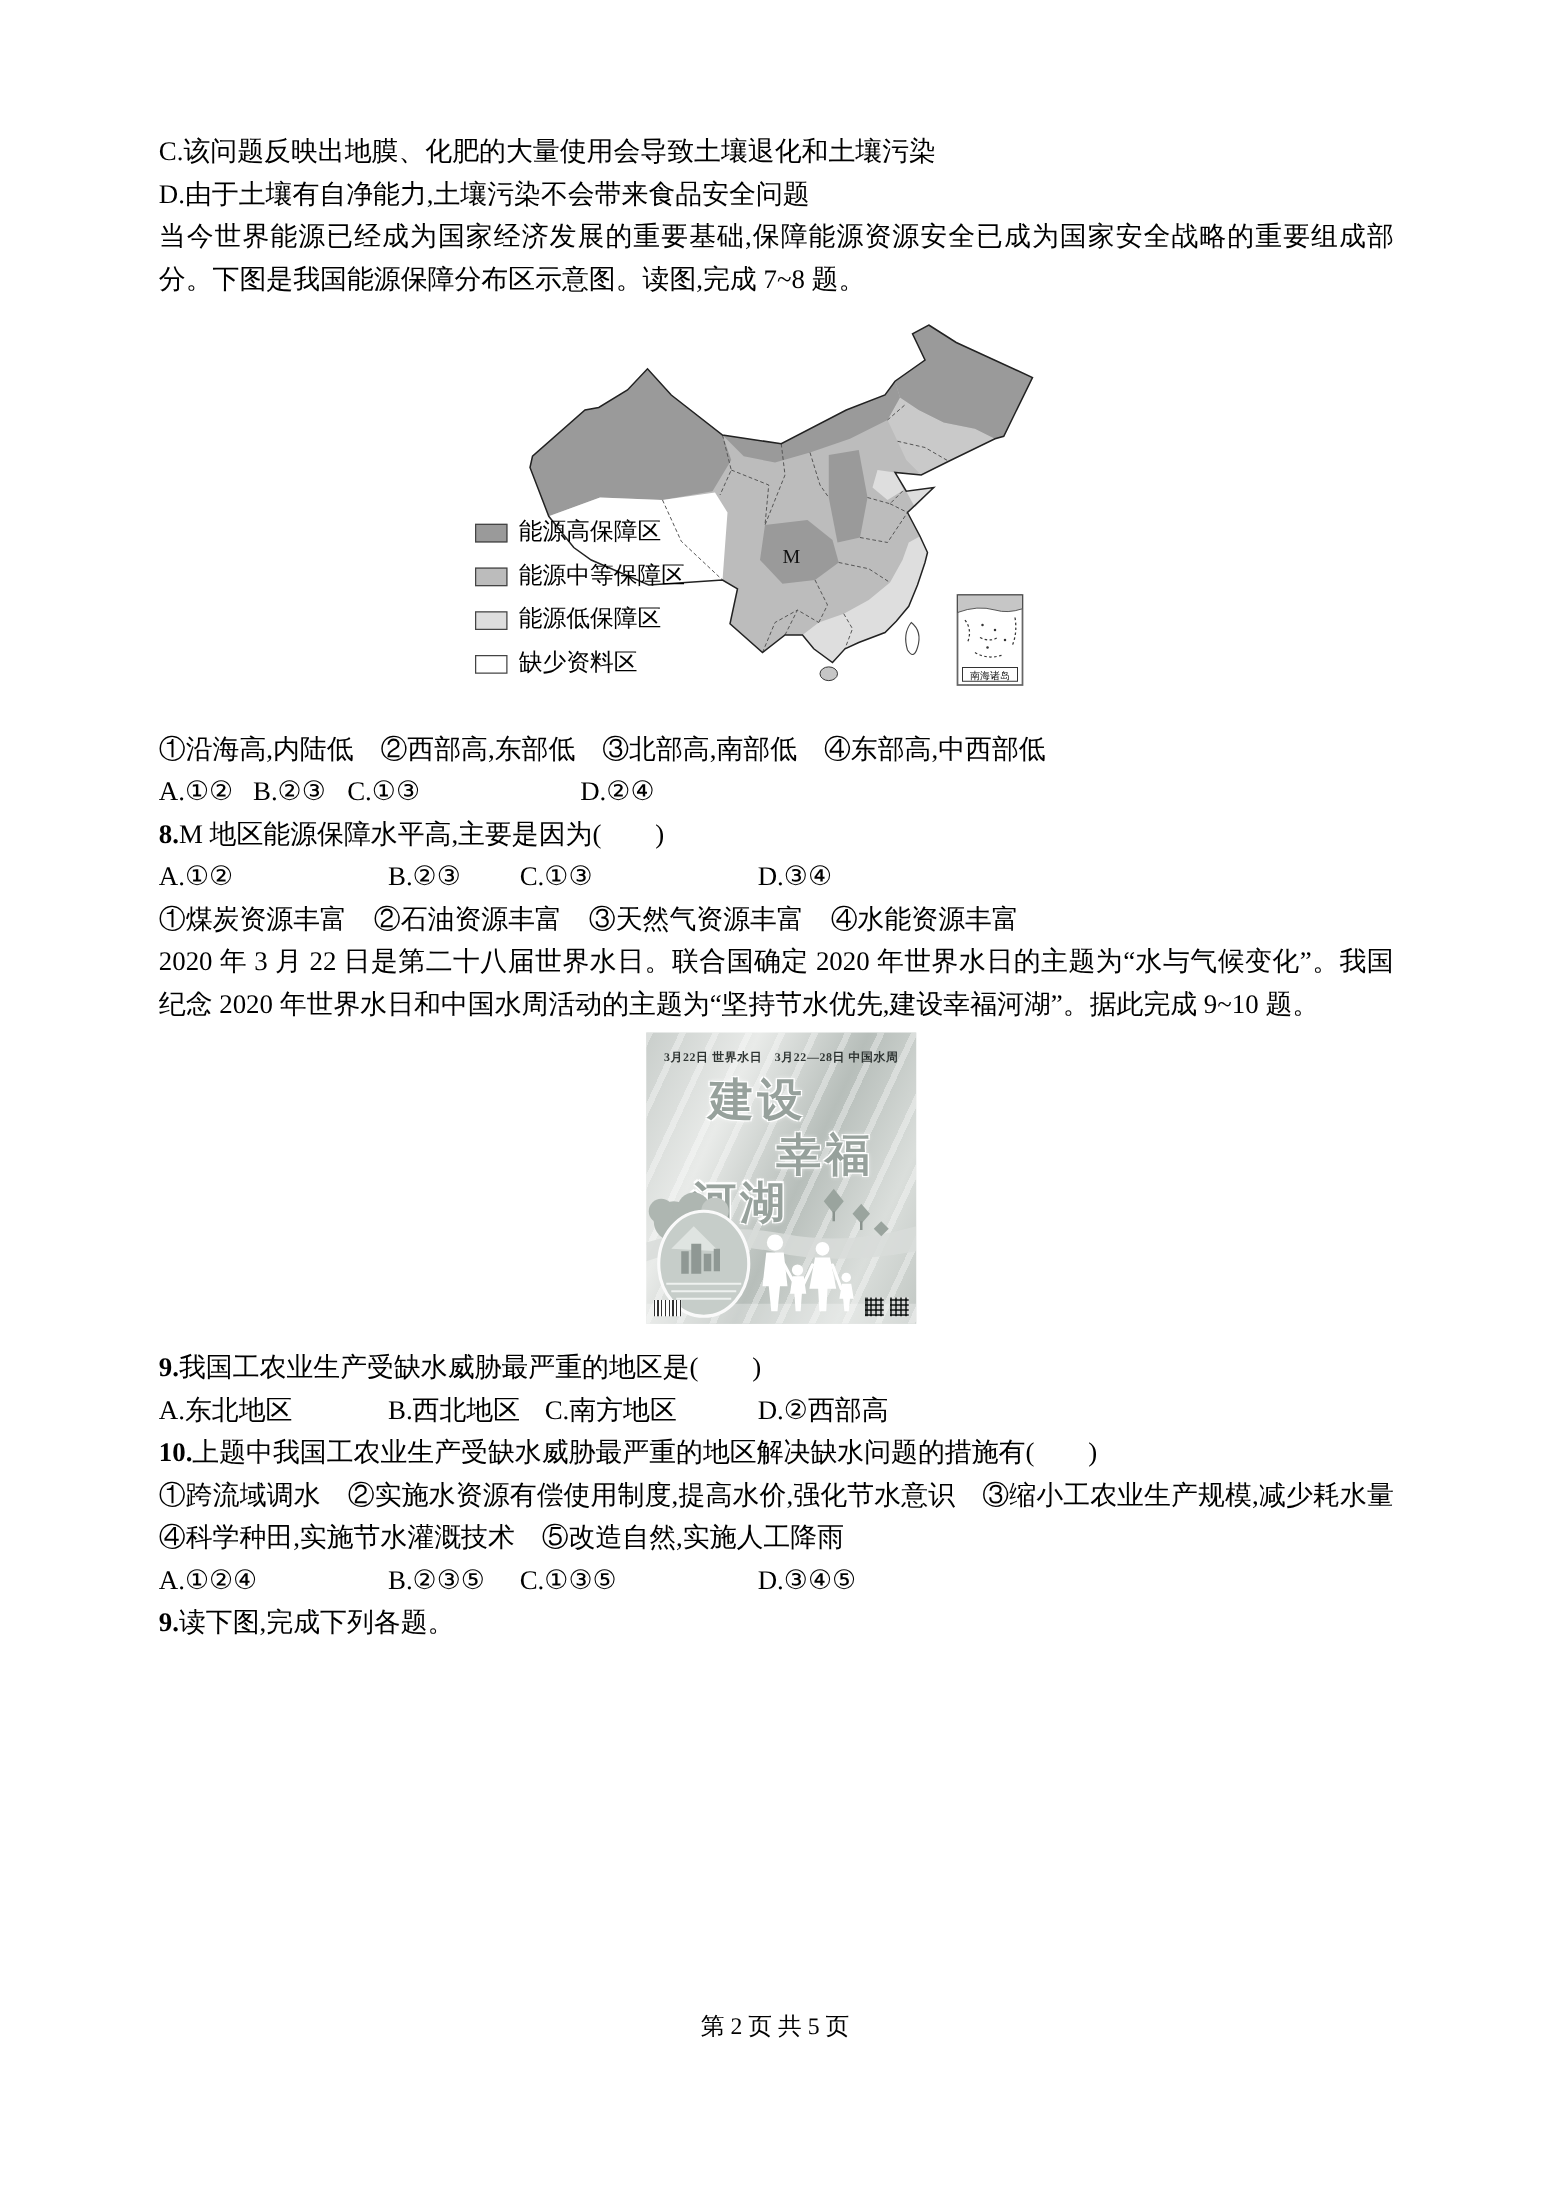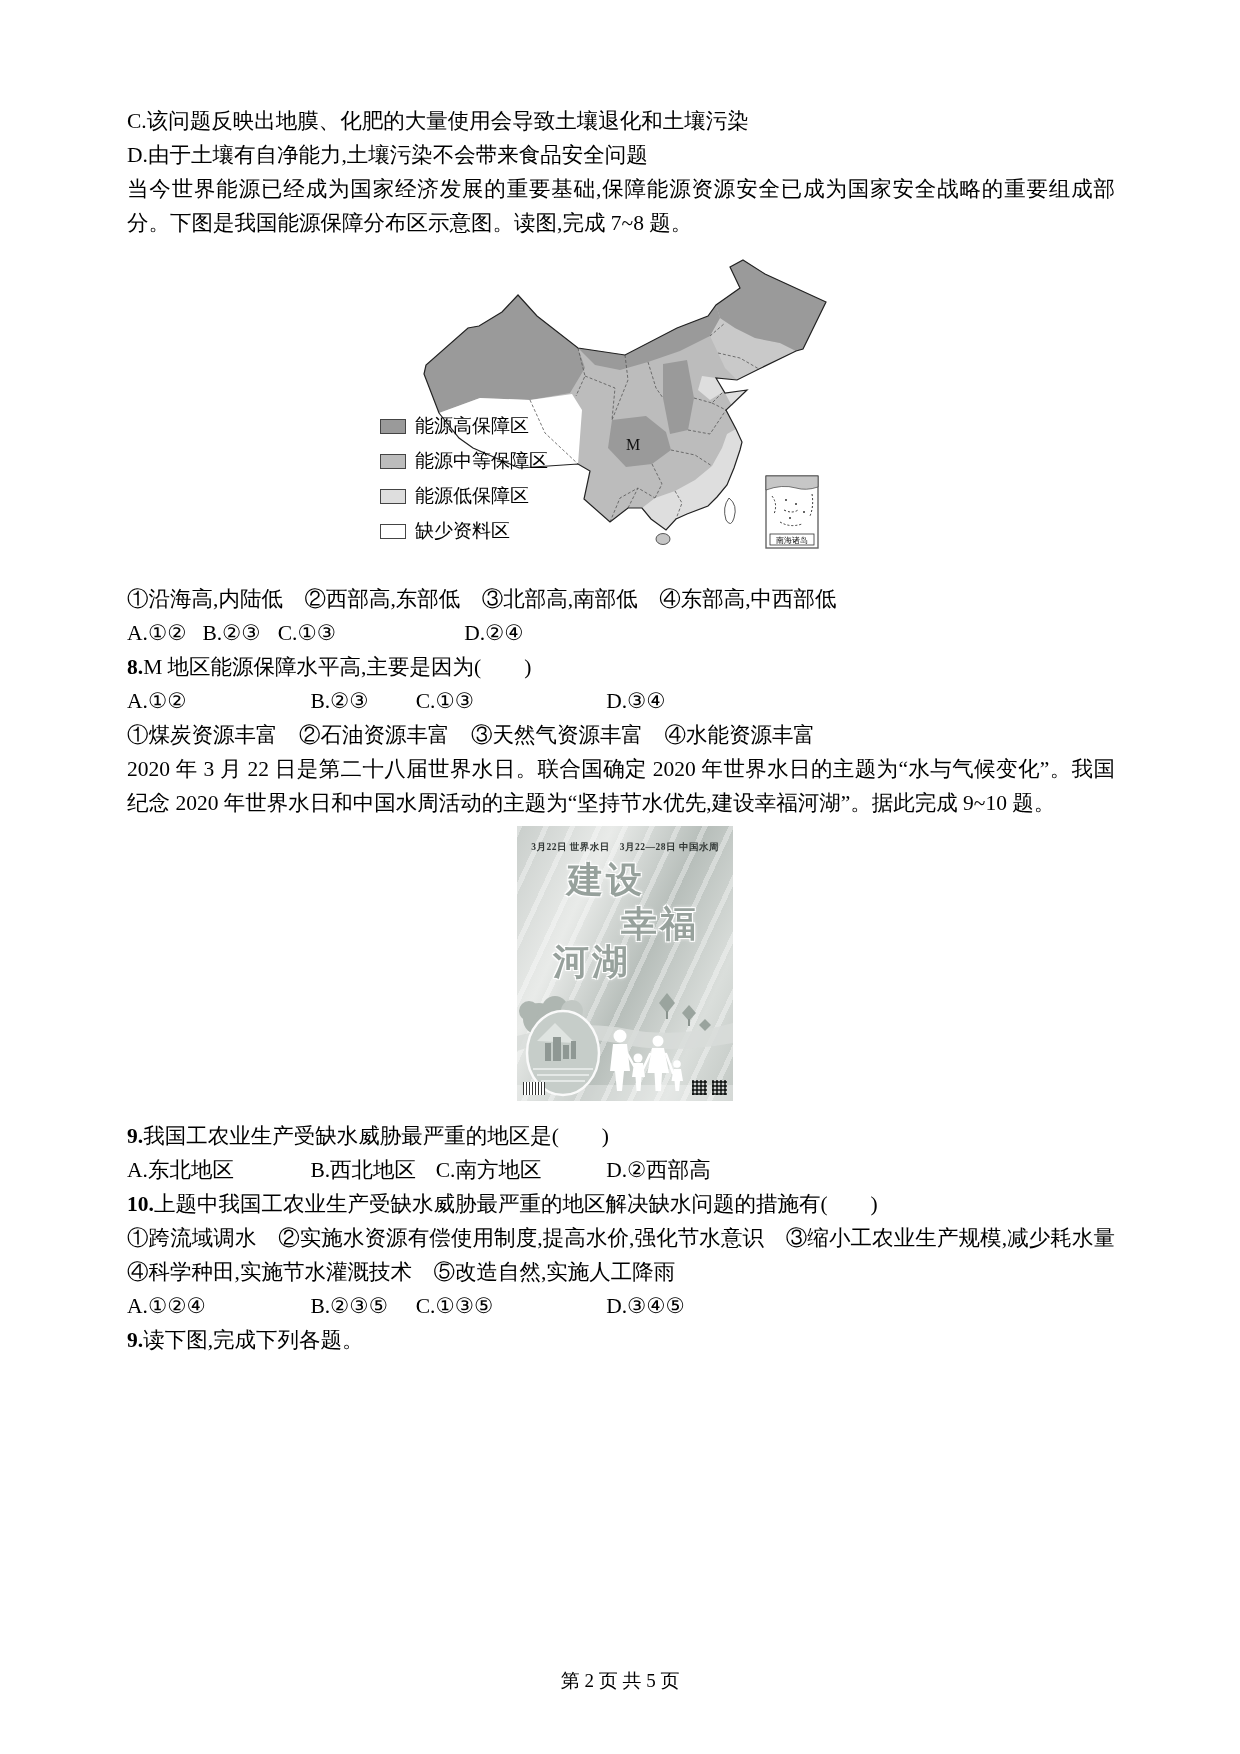--- a/index.html
+++ b/index.html
@@ -15,39 +15,39 @@
 
   
   .map-fig{position:relative;width:450px;height:312px;margin:8px 0 22px 253px;}
   .map-fig svg{position:absolute;inset:0;}
   .legend{position:absolute;left:0;top:166px;font-size:19px;line-height:24px;}
   .legend-row{display:flex;align-items:center;height:24px;margin-bottom:11px;}
   .legend-swatch{width:24px;height:13px;border:1px solid #444;margin-right:9px;flex:0 0 auto;}
   .legend-label{white-space:nowrap;}
 
   
-  .poster{position:relative;width:216px;height:275px;margin:6px 0 18px 390px;overflow:hidden;
+  .poster{position:relative;width:216px;height:233px;margin:6px 0 18px 390px;overflow:hidden;
           background:linear-gradient(115deg,#c9cecb 0%,#e9ebe9 28%,#b7beba 55%,#dadedb 80%,#c2c8c4 100%);}
   .poster::before{content:"";position:absolute;inset:0;
           background:repeating-linear-gradient(115deg,rgba(255,255,255,.35) 0 5px,rgba(255,255,255,0) 5px 24px);}
   .poster-header{position:relative;margin-top:4px;text-align:center;font-size:9.5px;font-weight:bold;
           color:#2e3432;letter-spacing:.5px;white-space:nowrap;}
   .poster-big{position:absolute;font-weight:bold;font-size:36px;line-height:1;color:#97a19c;letter-spacing:3px;
           text-shadow:-1px -1px 0 #fff,1px -1px 0 #fff,-1px 1px 0 #fff,1px 1px 0 #fff,0 0 4px #fff;
           font-family:"Liberation Sans","DejaVu Sans",sans-serif;}
   .b1{left:50px;top:36px;} .b2{left:104px;top:80px;} .b3{left:36px;top:118px;}
   .poster-scene{position:absolute;left:0;bottom:0;}
   .barcode{position:absolute;left:6px;bottom:6px;width:22px;height:13px;
           background:repeating-linear-gradient(90deg,#333 0 1px,#fff 1px 3px);}
   .qr{position:absolute;bottom:6px;width:15px;height:15px;background:
           repeating-linear-gradient(0deg,#4a4f4d 0 2px,#e8e8e8 2px 4px),
           repeating-linear-gradient(90deg,#4a4f4d 0 2px,#e8e8e8 2px 4px);background-blend-mode:multiply;}
   .qr1{right:26px;} .qr2{right:6px;}
 
-  .footer{position:absolute;left:0;top:1668px;width:1240px;text-align:center;font-size:19px;}
+  .footer{position:absolute;left:0;top:1608px;width:1240px;text-align:center;font-size:19px;}
 </style>
 </head>
 <body>
 
 <div class="page">
   <div class="content">
 
     <p class="ln">C.该问题反映出地膜、化肥的大量使用会导致土壤退化和土壤污染</p>
     <p class="ln">D.由于土壤有自净能力,土壤污染不会带来食品安全问题</p>
     <p class="ln">当今世界能源已经成为国家经济发展的重要基础,保障能源资源安全已成为国家安全战略的重要组成部分。下图是我国能源保障分布区示意图。读图,完成 7~8 题。</p>

